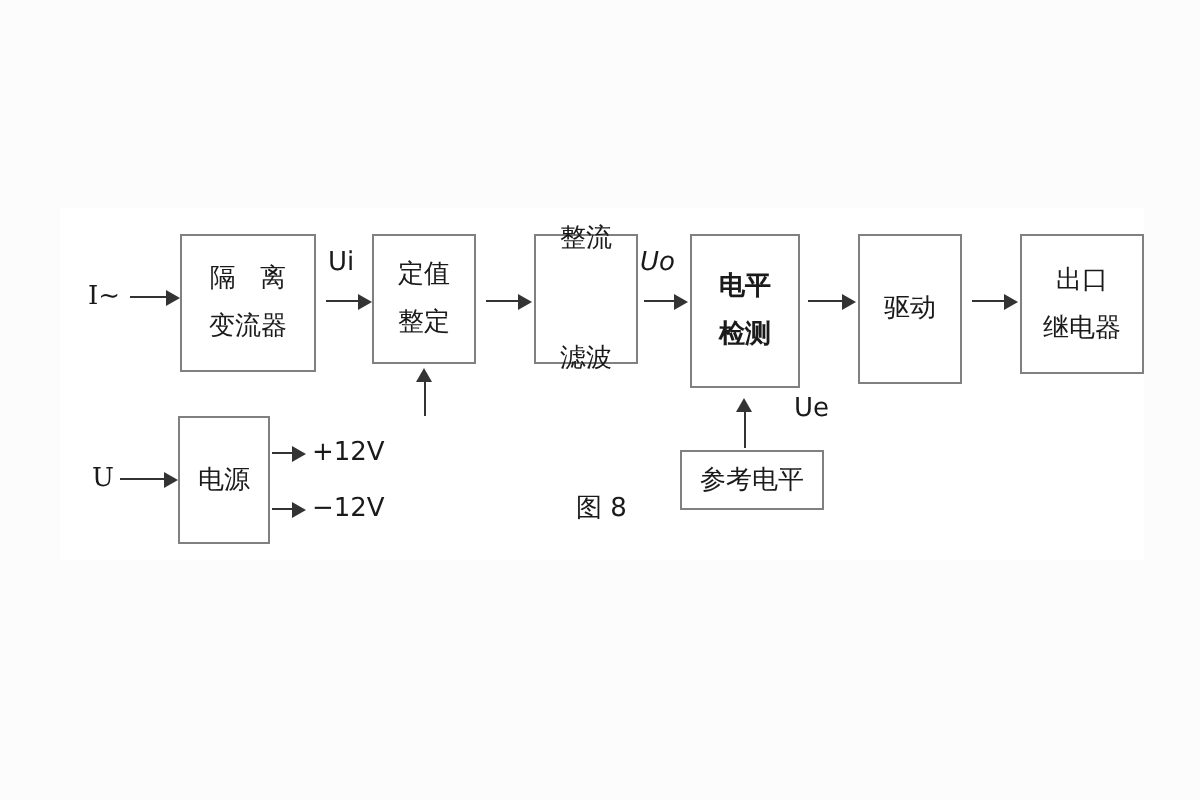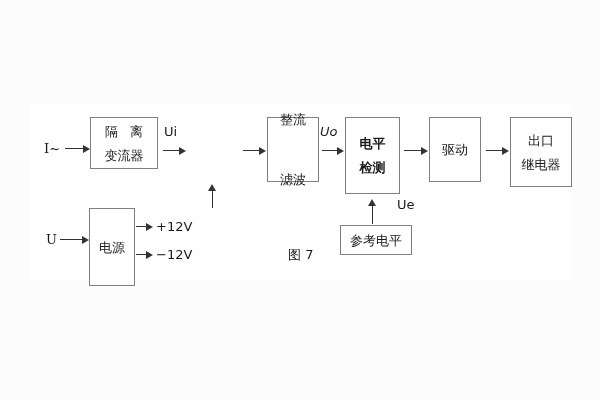--- a/index.html
+++ b/index.html
@@ -93,29 +93,33 @@
 <body>
 
 <div id="stage">
 
   <div class="panel"></div>
 
   <div class="lbl serif" style="left:44px; top:142px;">I~</div>
   <div class="hline" style="left:65px; top:148px; width:19px;"></div>
   <div class="arrow-r" style="left:83px; top:145px;"></div>
 
-  <div class="blk" style="left:90px; top:117px; width:68px; height:52px;">
+  <div class="blk" style="left:90px; top:117px; width:68px; height:69px;">
     <span class="ln sp">隔 离</span>
     <span class="ln">变流器</span>
   </div>
 
   <div class="lbl" style="left:164px; top:125px;">Ui</div>
   <div class="hline" style="left:163px; top:150px; width:17px;"></div>
   <div class="arrow-r" style="left:179px; top:147px;"></div>
 
+  <div class="blk" style="left:186px; top:117px; width:52px; height:65px;">
+    <span class="ln">定值</span>
+    <span class="ln">整定</span>
+  </div>
 
   <div class="hline" style="left:243px; top:150px; width:17px;"></div>
   <div class="arrow-r" style="left:259px; top:147px;"></div>
 
   <div class="blk" style="left:267px; top:117px; width:52px; height:65px;gap:36px;">
     <span class="ln">整流</span>
     <span class="ln">滤波</span>
   </div>
 
   <div class="lbl" style="left:320px; top:125px;font-style:italic;">Uo</div>
@@ -123,37 +127,37 @@
   <div class="arrow-r" style="left:337px; top:147px;"></div>
 
   <div class="blk" style="left:345px; top:117px; width:55px; height:77px;font-weight:bold;">
     <span class="ln">电平</span>
     <span class="ln">检测</span>
   </div>
 
   <div class="hline" style="left:404px; top:150px; width:18px;"></div>
   <div class="arrow-r" style="left:421px; top:147px;"></div>
 
-  <div class="blk one" style="left:429px; top:117px; width:52px; height:65px;">
+  <div class="blk one" style="left:429px; top:117px; width:52px; height:75px;">
     <span class="ln">驱动</span>
   </div>
 
   <div class="hline" style="left:486px; top:150px; width:17px;"></div>
   <div class="arrow-r" style="left:502px; top:147px;"></div>
 
   <div class="blk" style="left:510px; top:117px; width:62px; height:70px;">
     <span class="ln">出口</span>
     <span class="ln">继电器</span>
   </div>
 
   <div class="lbl serif" style="left:46px; top:233px;">U</div>
   <div class="hline" style="left:60px; top:239px; width:23px;"></div>
   <div class="arrow-r" style="left:82px; top:236px;"></div>
 
-  <div class="blk one" style="left:89px; top:208px; width:46px; height:78px;">
+  <div class="blk one" style="left:89px; top:208px; width:46px; height:64px;">
     <span class="ln">电源</span>
   </div>
 
   <div class="hline" style="left:136px; top:226px; width:12px;"></div>
   <div class="arrow-r" style="left:146px; top:223px;"></div>
   <div class="lbl" style="left:156px; top:220px;">+12V</div>
 
   <div class="hline" style="left:136px; top:254px; width:12px;"></div>
   <div class="arrow-r" style="left:146px; top:251px;"></div>
   <div class="lbl" style="left:156px; top:248px;">−12V</div>
@@ -163,15 +167,15 @@
   <div class="arrow-u" style="left:208px; top:184px;"></div>
 
   <div class="blk one" style="left:340px; top:225px; width:72px; height:30px;">
     <span class="ln">参考电平</span>
   </div>
 
   <div class="vline" style="left:372px; top:205px; height:19px;"></div>
   <div class="arrow-u" style="left:368px; top:199px;"></div>
   <div class="lbl" style="left:381px; top:198px;margin-left:16px;">Ue</div>
 
-  <div class="lbl" style="left:288px; top:248px;">图 7</div>
+  <div class="lbl" style="left:288px; top:248px;">图 8</div>
 
 </div>
 
 </body></html>

